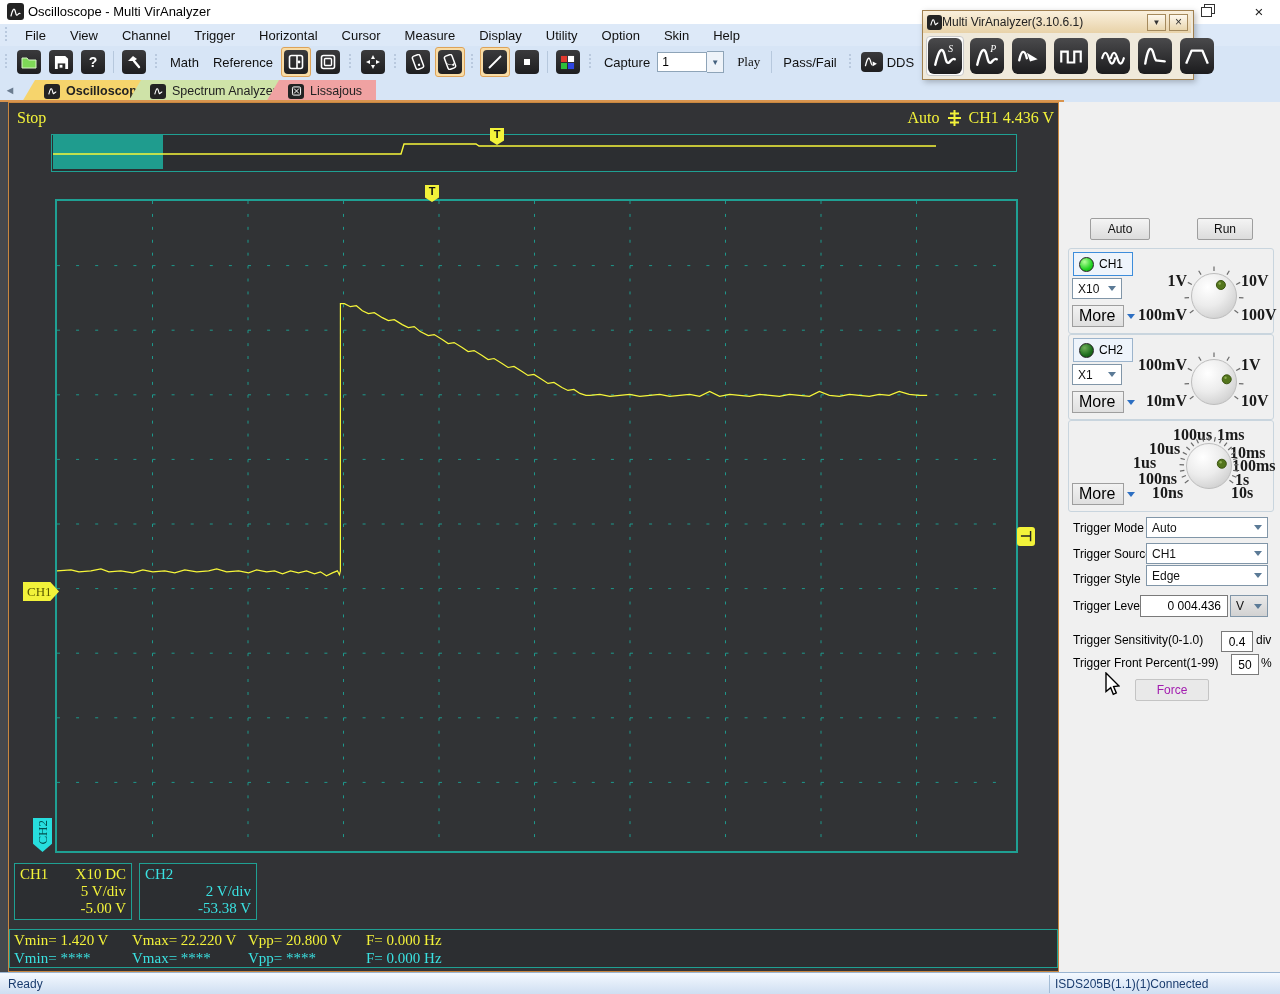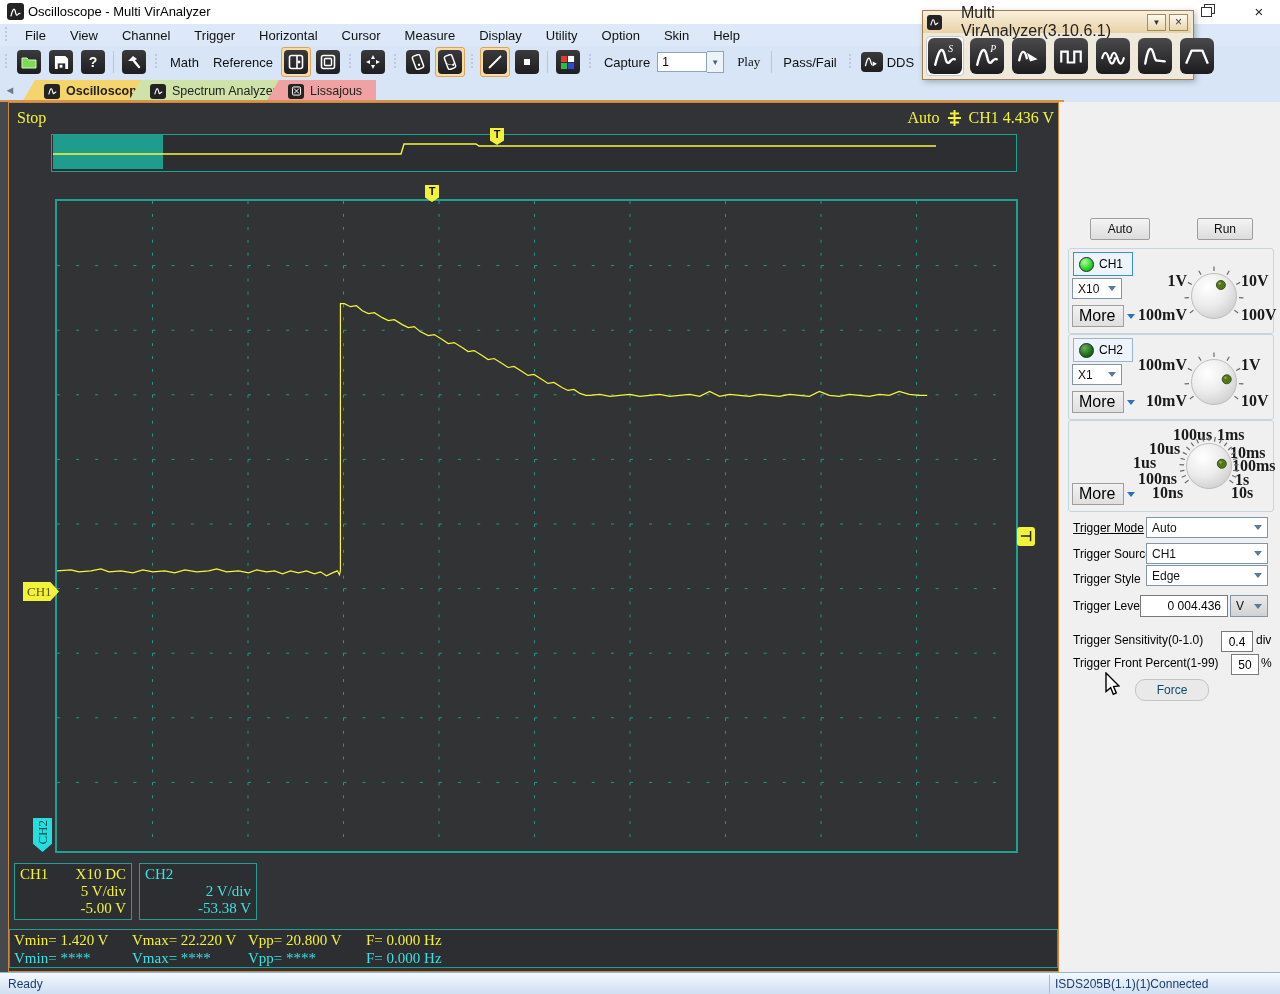--- a/index.html
+++ b/index.html
@@ -62,21 +62,21 @@
   #box-ch1{left:5px;top:760px;width:118px;height:57px;}
   #box-ch2{left:130px;top:760px;width:118px;height:57px;}
   #box-time{left:927px;top:760px;width:121px;height:57px;}
   #measure{left:0px;top:826px;width:1049px;height:39px;border:1px solid #1fa093;background:#2c2e31;box-sizing:border-box;
            font-size:15px;padding:1px 4px;}
   .mrow{display:grid;grid-template-columns:118px 116px 118px auto;line-height:18px;}
   
   #panel{left:1064px;top:102px;width:216px;height:868px;background:#f0f0f0;font-size:12px;}
   .btn{background:linear-gradient(#f4f4f4,#dcdcdc);border:1px solid #9e9e9e;border-radius:2px;font-size:12px;
        display:flex;align-items:center;justify-content:center;color:#111;}
-  .btn.disabled{background:#e9e9e9;color:#0c4a6e;border-color:#c4c4c4;border-radius:10px;}
+  .btn.disabled{background:#e9e9e9;color:#a21caf;border-color:#c4c4c4;}
   .group{border:1px solid #c9d5de;border-radius:3px;background:#f0f0f0;}
   .ledbtn{display:flex;align-items:center;gap:5px;background:#eef4fb;border:1px solid #9cb4cc;font-size:12px;padding:0 5px;}
   .ledbtn.focus{border-color:#3d8ddb;}
   .led{width:13px;height:13px;border-radius:50%;border:1px solid #222;}
   .led.on{background:radial-gradient(circle at 35% 30%,#b4ff9a,#24d324 60%,#0f9a0f);}
   .led.off{background:radial-gradient(circle at 35% 30%,#6fae58,#1d6e1d 60%,#0c4a0c);}
   .select{background:#fff;border:1px solid #8196a8;display:flex;align-items:center;justify-content:space-between;
           padding:0 5px;font-size:12px;color:#111;box-sizing:border-box;}
   .select .chev{width:0;height:0;border-left:4px solid transparent;border-right:4px solid transparent;border-top:5px solid #5b7astrong;}
   .chev{width:0;height:0;border-left:4px solid transparent;border-right:4px solid transparent;border-top:5px solid #5b7a96;}
@@ -89,21 +89,21 @@
   .tinput{background:#fff;border:1px solid #7a7a7a;font-size:12px;box-sizing:border-box;text-align:center;font-family:"Liberation Sans",sans-serif;}
   .tlabel{font-size:12px;color:#000;white-space:nowrap;}
   .unit-select{background:linear-gradient(#e9e9e9,#d2d2d2);}
   
   #statusbar{left:0;top:972px;width:1280px;height:22px;background:linear-gradient(#f4f9ff,#cdddf1);border-top:1px solid #99b4d1;}
   #statusbar .txt{font-size:12px;color:#1a3c6e;top:4px;}
   #sb-div{left:1049px;top:2px;width:1px;height:18px;background:#a3bcd6;}
   
   #mini{left:922px;top:10px;width:270px;height:68px;border:1px solid #a08050;background:#efe9db;box-shadow:2px 2px 6px rgba(0,0,0,.25);}
   #mini-title{left:0;top:0;width:268px;height:22px;background:linear-gradient(#faf0dd,#e8d2a8);display:flex;align-items:center;}
-  #mini-title .t{font-size:16px;color:#222;margin-left:19px;flex:1;}
+  #mini-title .t{font-size:12px;color:#222;margin-left:0;flex:1;}
   .mini-cap{width:17px;height:15px;border:1px solid #a58a5d;background:linear-gradient(#fdf8ee,#e9d6ae);font-size:8px;color:#333;
             display:flex;align-items:center;justify-content:center;margin-right:3px;}
   #mini-body{left:0;top:22px;width:268px;height:45px;display:flex;align-items:center;padding-left:3px;gap:4px;box-sizing:border-box;}
   .mini-ic{width:34px;height:36px;background:linear-gradient(#4a4a4c,#1c1c1e);border-radius:6px;display:flex;align-items:center;justify-content:center;}
   .mini-slot{padding:1px;border:1px solid transparent;border-radius:4px;}
   .mini-slot.selected{background:#fbfbfb;border-color:#c9c9c9;}
   svg{display:block;}
   .nosel{user-select:none;}
 </style>
 </head>
@@ -481,21 +481,21 @@
           <line x1="-24.148145657226706" y1="-6.470476127563026" x2="-28.49481187552751" y2="-7.63516183052437" stroke="#6a6a6a" stroke-width="1.2"></line>
           <line x1="-24.976205539546445" y1="-1.0904846841334017" x2="-29.471922536664806" y2="-1.286771927277414" stroke="#6a6a6a" stroke-width="1.2"></line>
           <line x1="-24.6201938253052" y1="4.341204441673262" x2="-29.051828713860136" y2="5.122621241174449" stroke="#6a6a6a" stroke-width="1.2"></line>
           <line x1="-23.096988312782173" y1="9.567085809127231" x2="-27.254446209082964" y2="11.289161254770132" stroke="#6a6a6a" stroke-width="1.2"></line>
           <line x1="-20.4788011072248" y1="14.339410908776145" x2="-24.164985306525264" y2="16.920504872355853" stroke="#6a6a6a" stroke-width="1.2"></line>
           <circle cx="12.802500789158705" cy="-2.257426309670094" r="4.5" fill="#54761d" stroke="#3c5512" stroke-width="1"></circle>
           <circle cx="11.602500789158706" cy="-3.757426309670094" r="1.2" fill="#8fae55"></circle>
         </svg>
     </div>
 
-    <div class="a tlabel" style="left:9px;top:317px;text-decoration:underline;">Trigger Mode</div>
+    <div class="a tlabel" style="left:9px;top:317px;">Trigger Mode</div>
     <div class="a select" style="left:82px;top:313px;width:122px;height:21px;">
       <span>Auto</span>
         <span class="chev"></span>
       </div>
     <div class="a tlabel" style="left:9px;top:343px;">Trigger Source</div>
     <div class="a select" style="left:82px;top:339px;width:122px;height:21px;">
       <span>CH1</span>
         <span class="chev"></span>
       </div>
     <div class="a tlabel" style="left:9px;top:368px;">Trigger Style</div>

